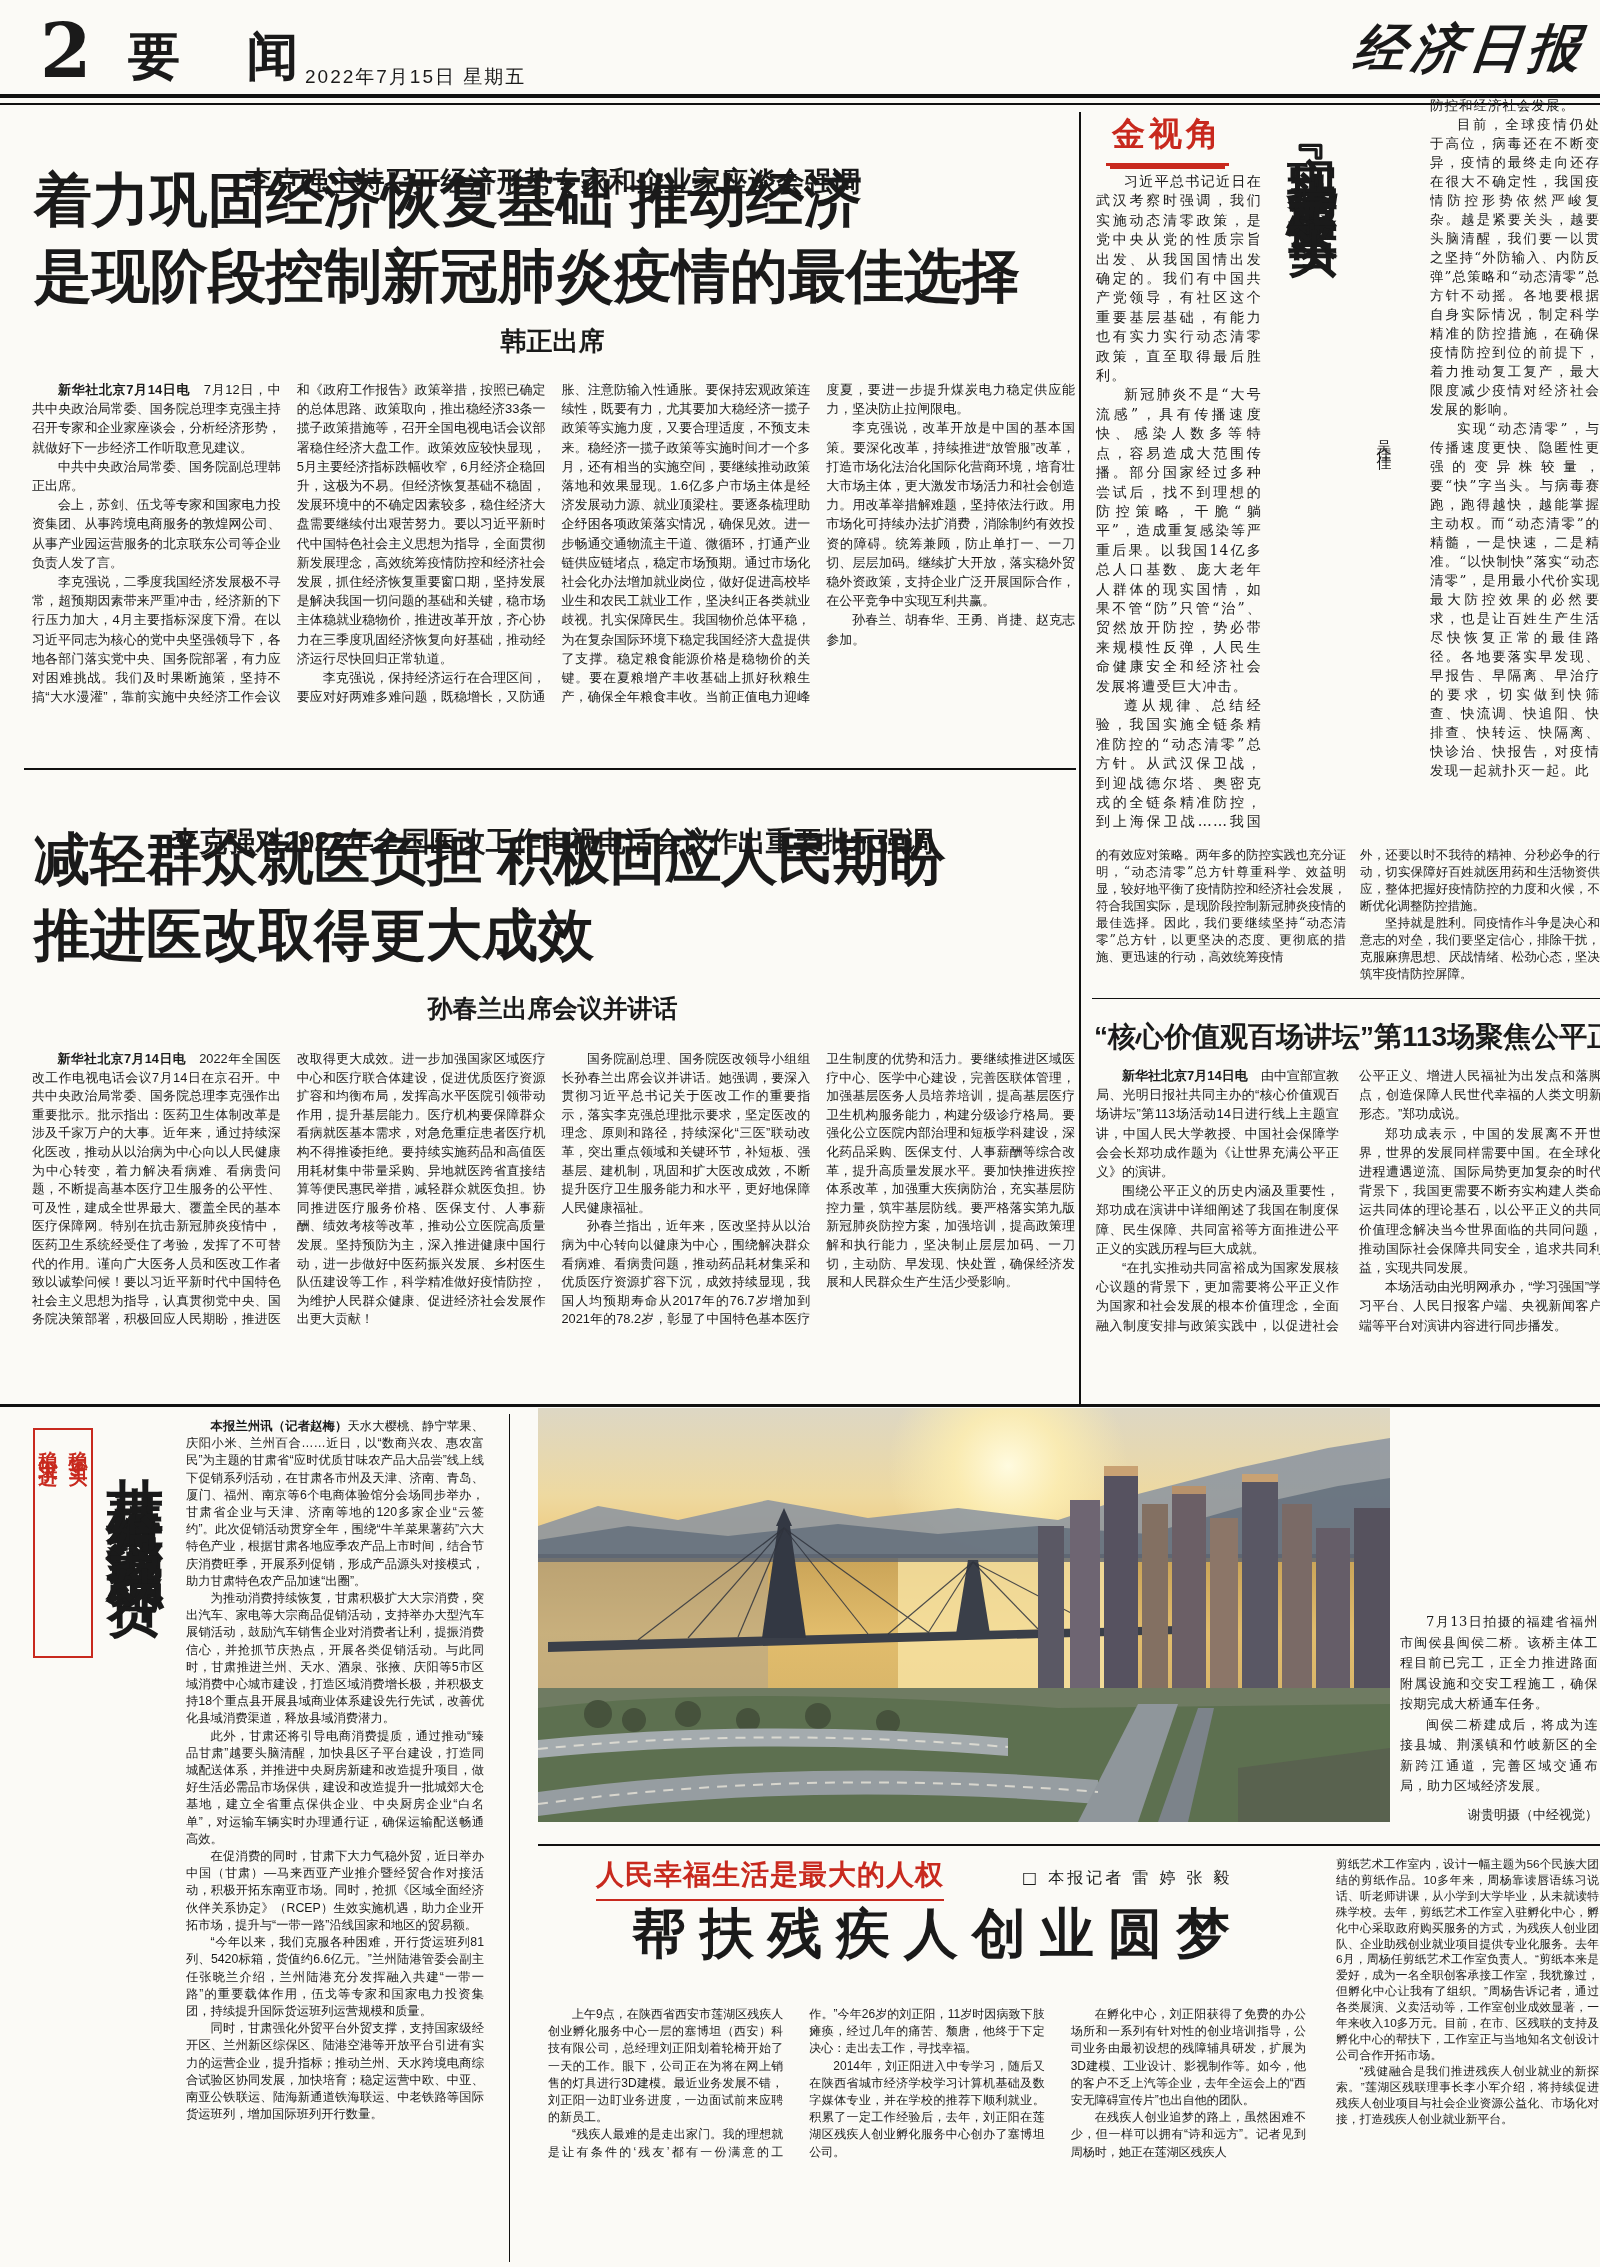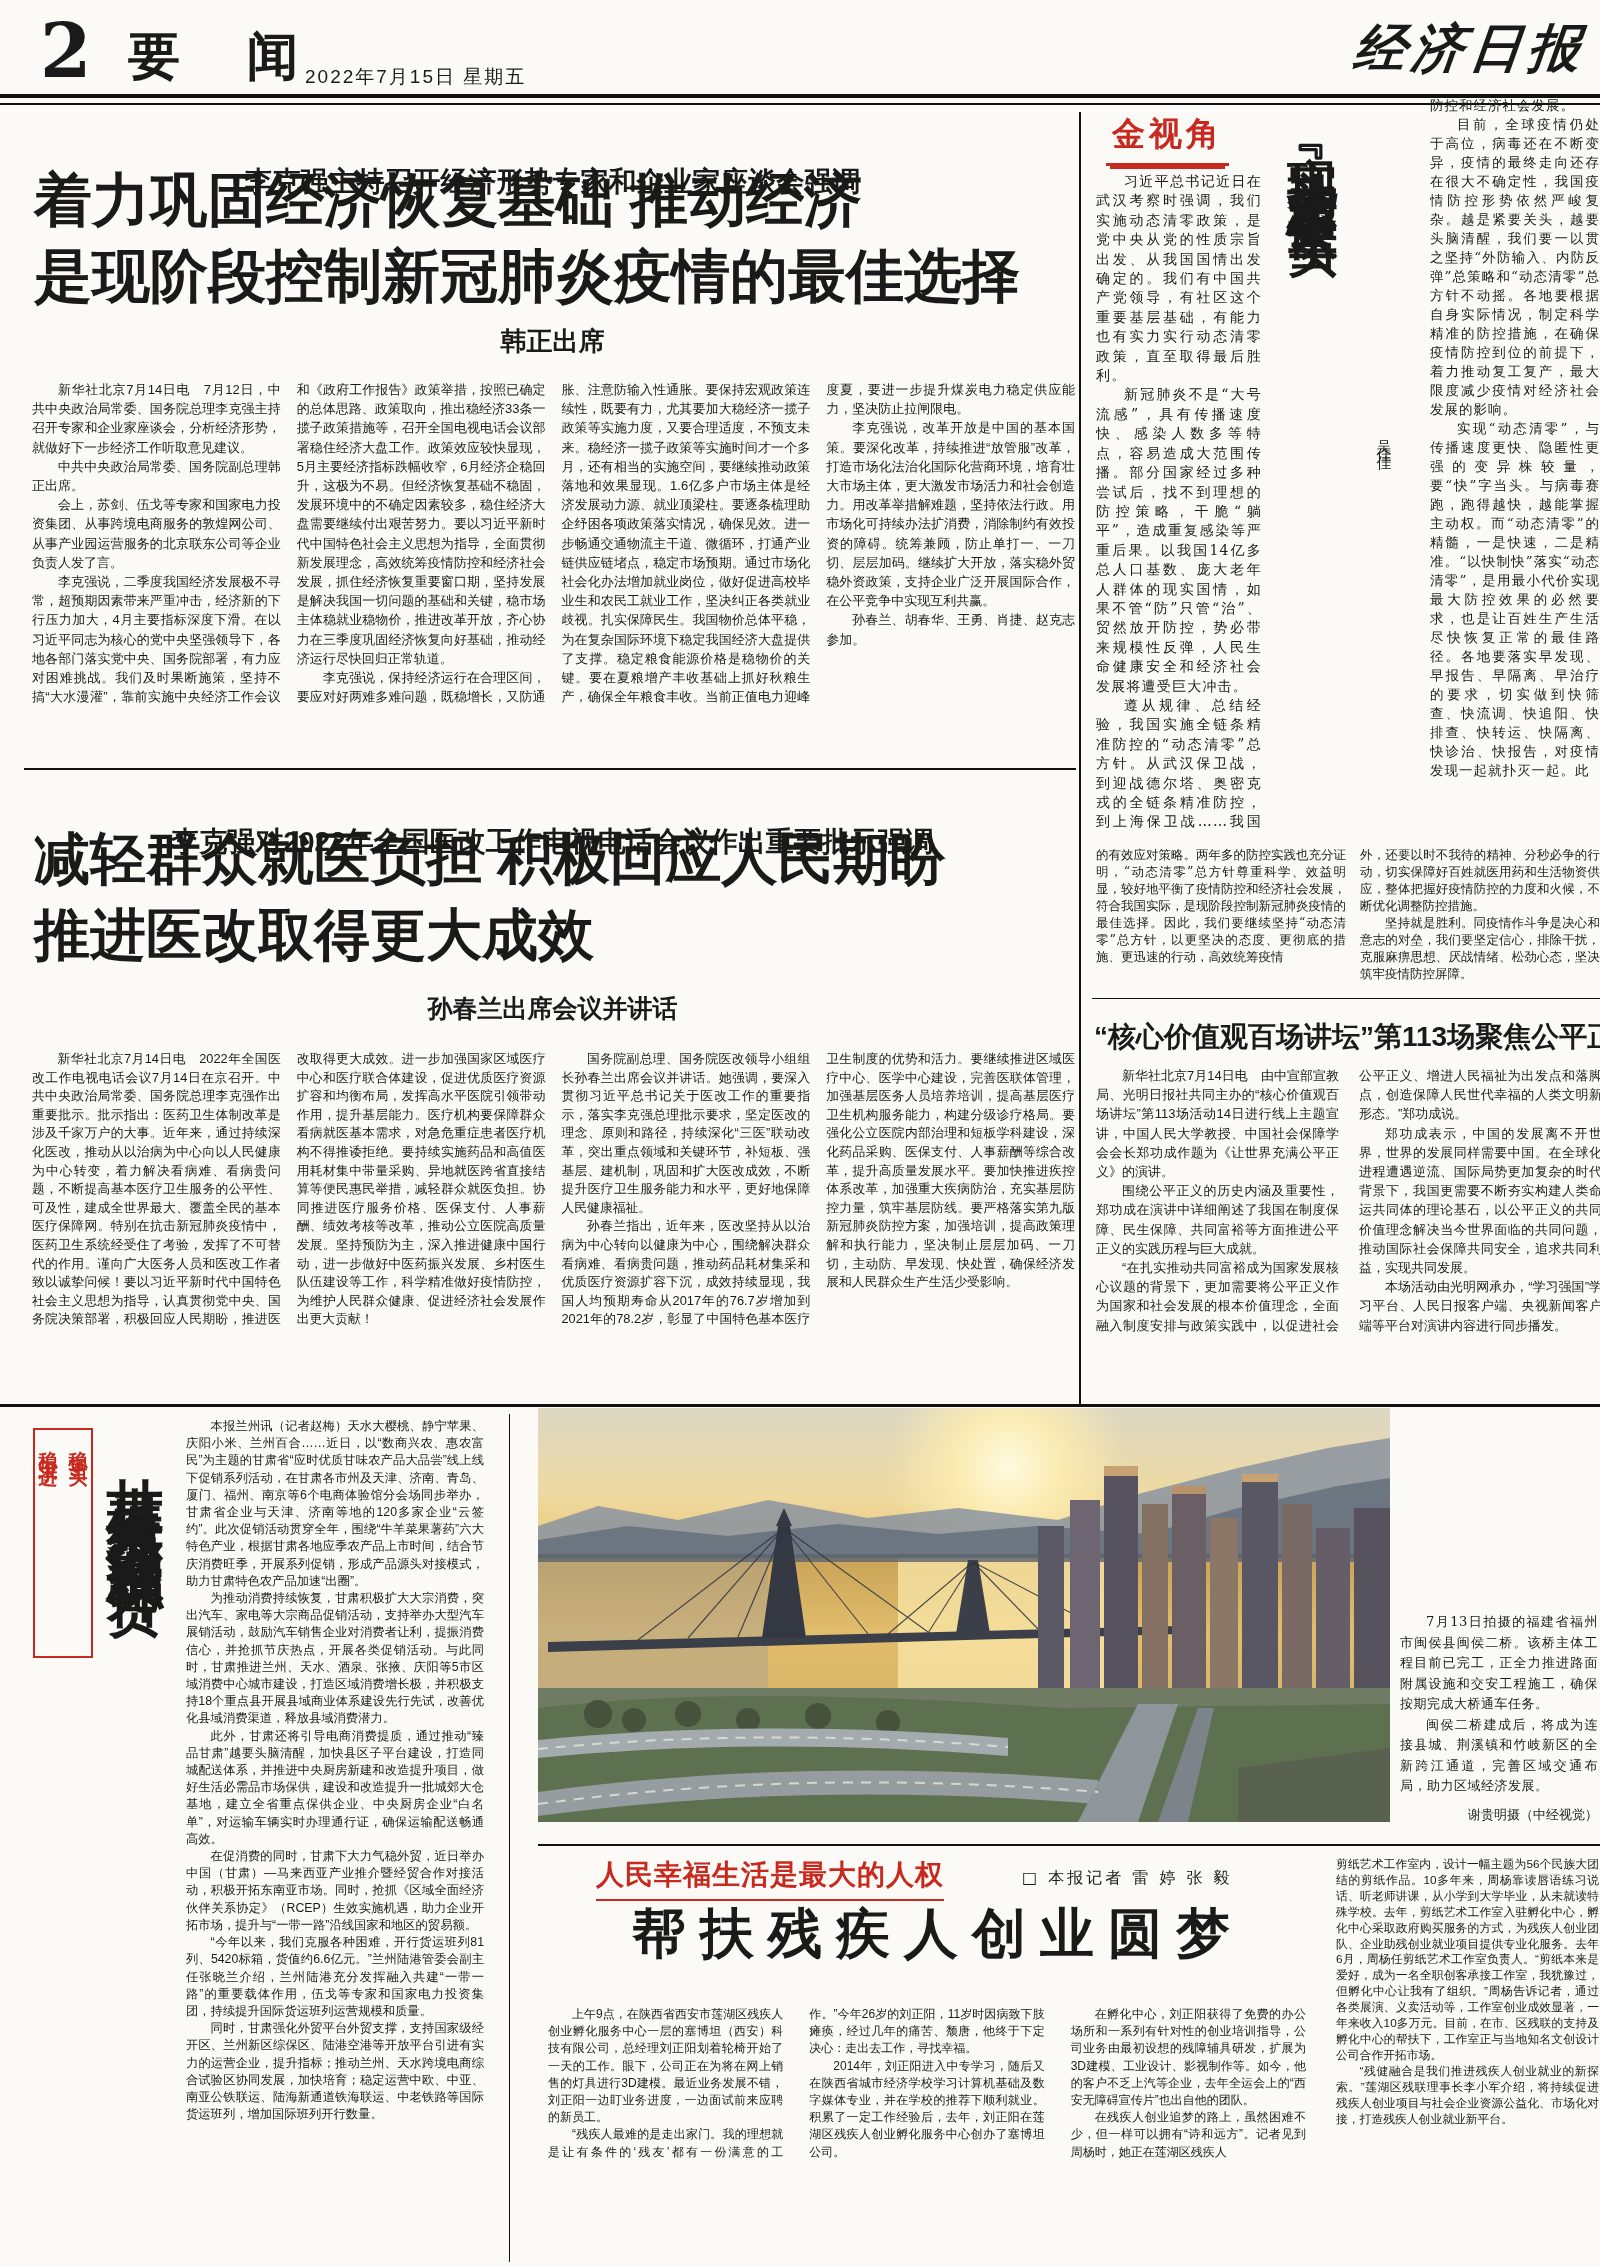--- a/index.html
+++ b/index.html
@@ -67,21 +67,21 @@
            letter-spacing:0.5px;overflow:hidden;}
   
   .hs-kicker{left:548px;top:1856px;font-size:28px;font-weight:900;color:#c8291e;
              border-bottom:2.5px solid #c8291e;padding-bottom:5px;letter-spacing:1px;margin-left:48px;}
   .hs-byline{left:1022px;top:1868px;font-size:16px;letter-spacing:3px;}
   .hs-h{left:545px;top:1898px;width:786px;font-size:54px;font-weight:900;text-align:center;
         font-family:"DejaVu Serif",serif;letter-spacing:14px;white-space:nowrap;}
   .hs-body{left:548px;top:2006px;width:758px;height:258px;font-size:12px;line-height:17.2px;
            column-count:3;column-gap:26px;overflow:hidden;}
   .hs-col4{left:1336px;top:1857px;width:263px;height:408px;font-size:11.8px;line-height:15.9px;overflow:hidden;}
-  b.lead{font-weight:400;}
+  b.lead{font-weight:700;}
 </style>
 </head>
 <body>
 
 <div class="page">
 
   <div class="abs pageno">2</div>
   <div class="abs section">要 闻</div>
   <div class="abs date">2022年7月15日 星期五</div>
   <div class="abs masthead">经济日报</div>

